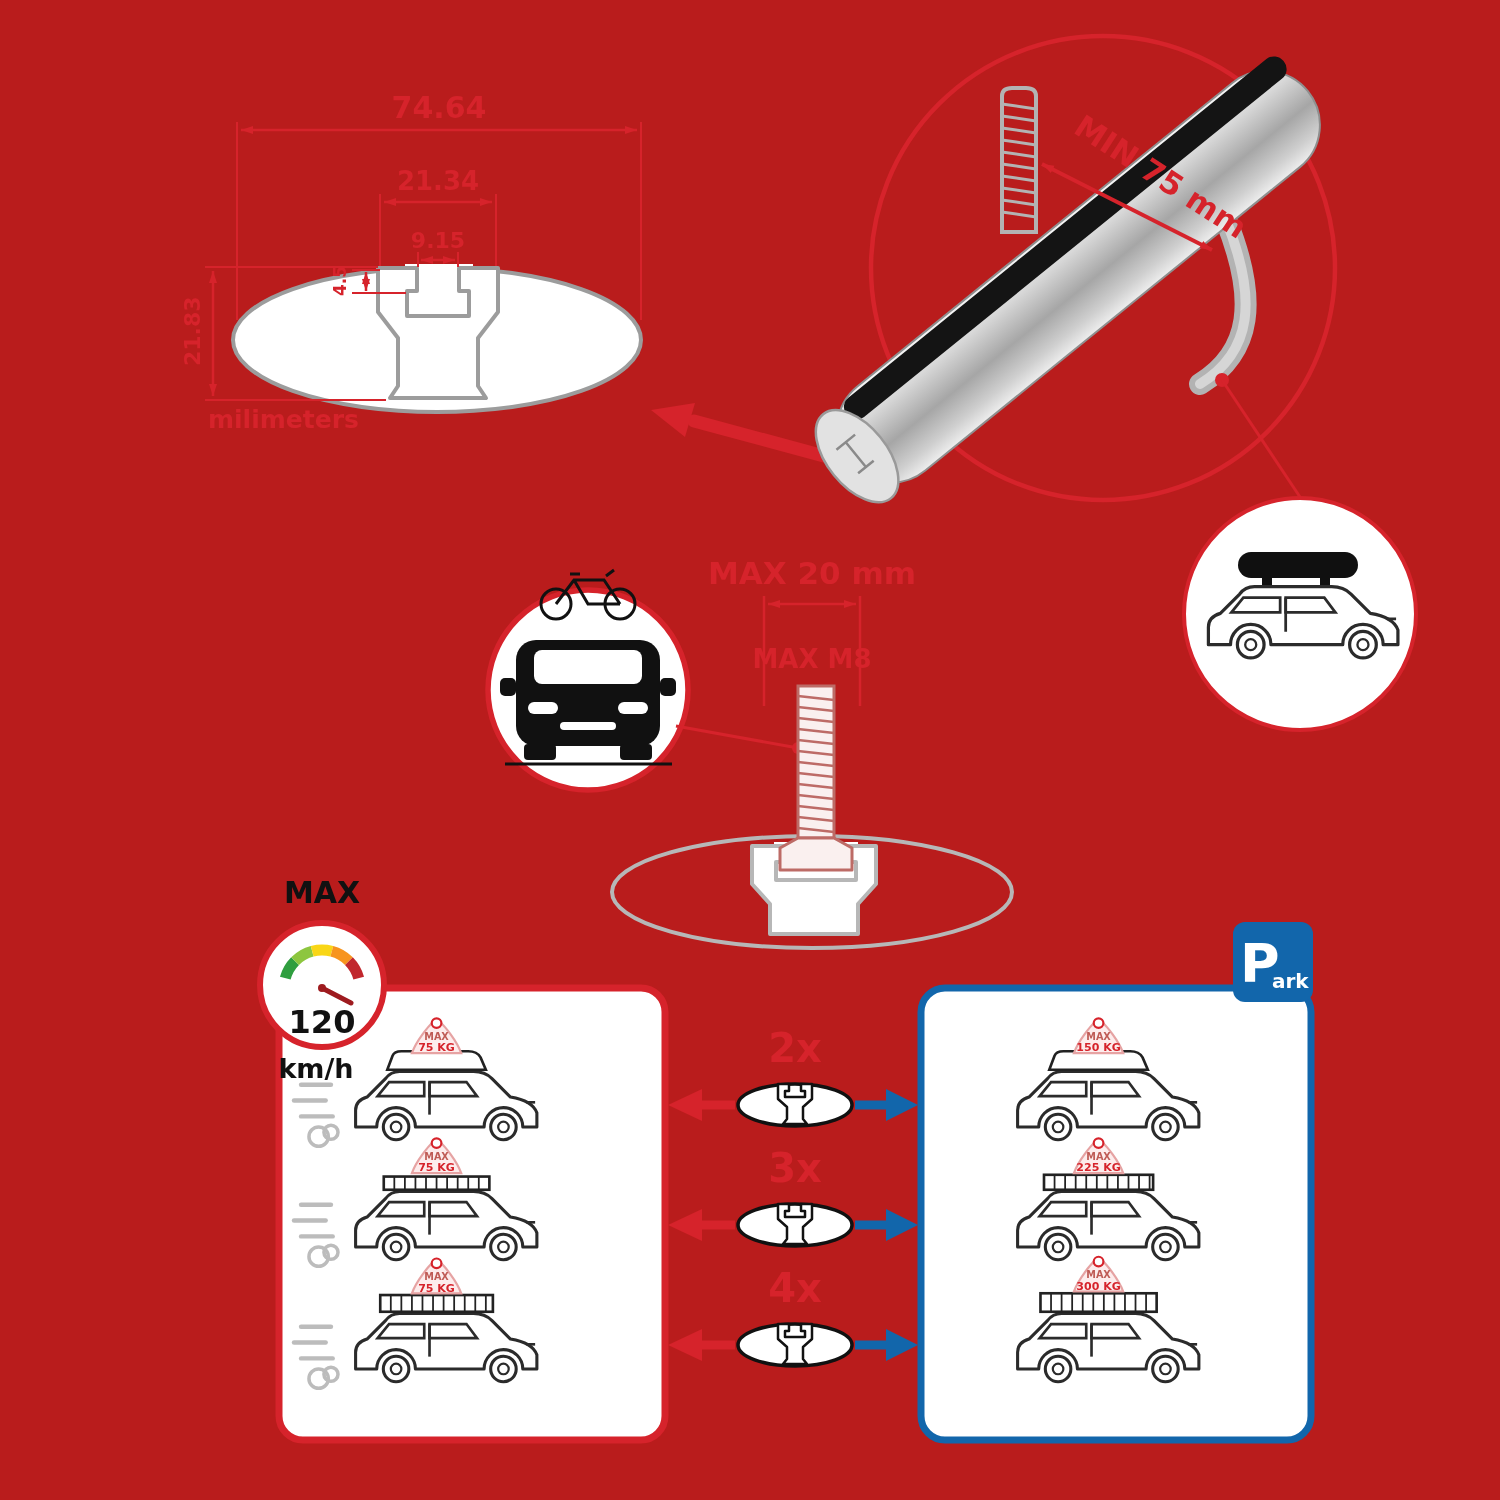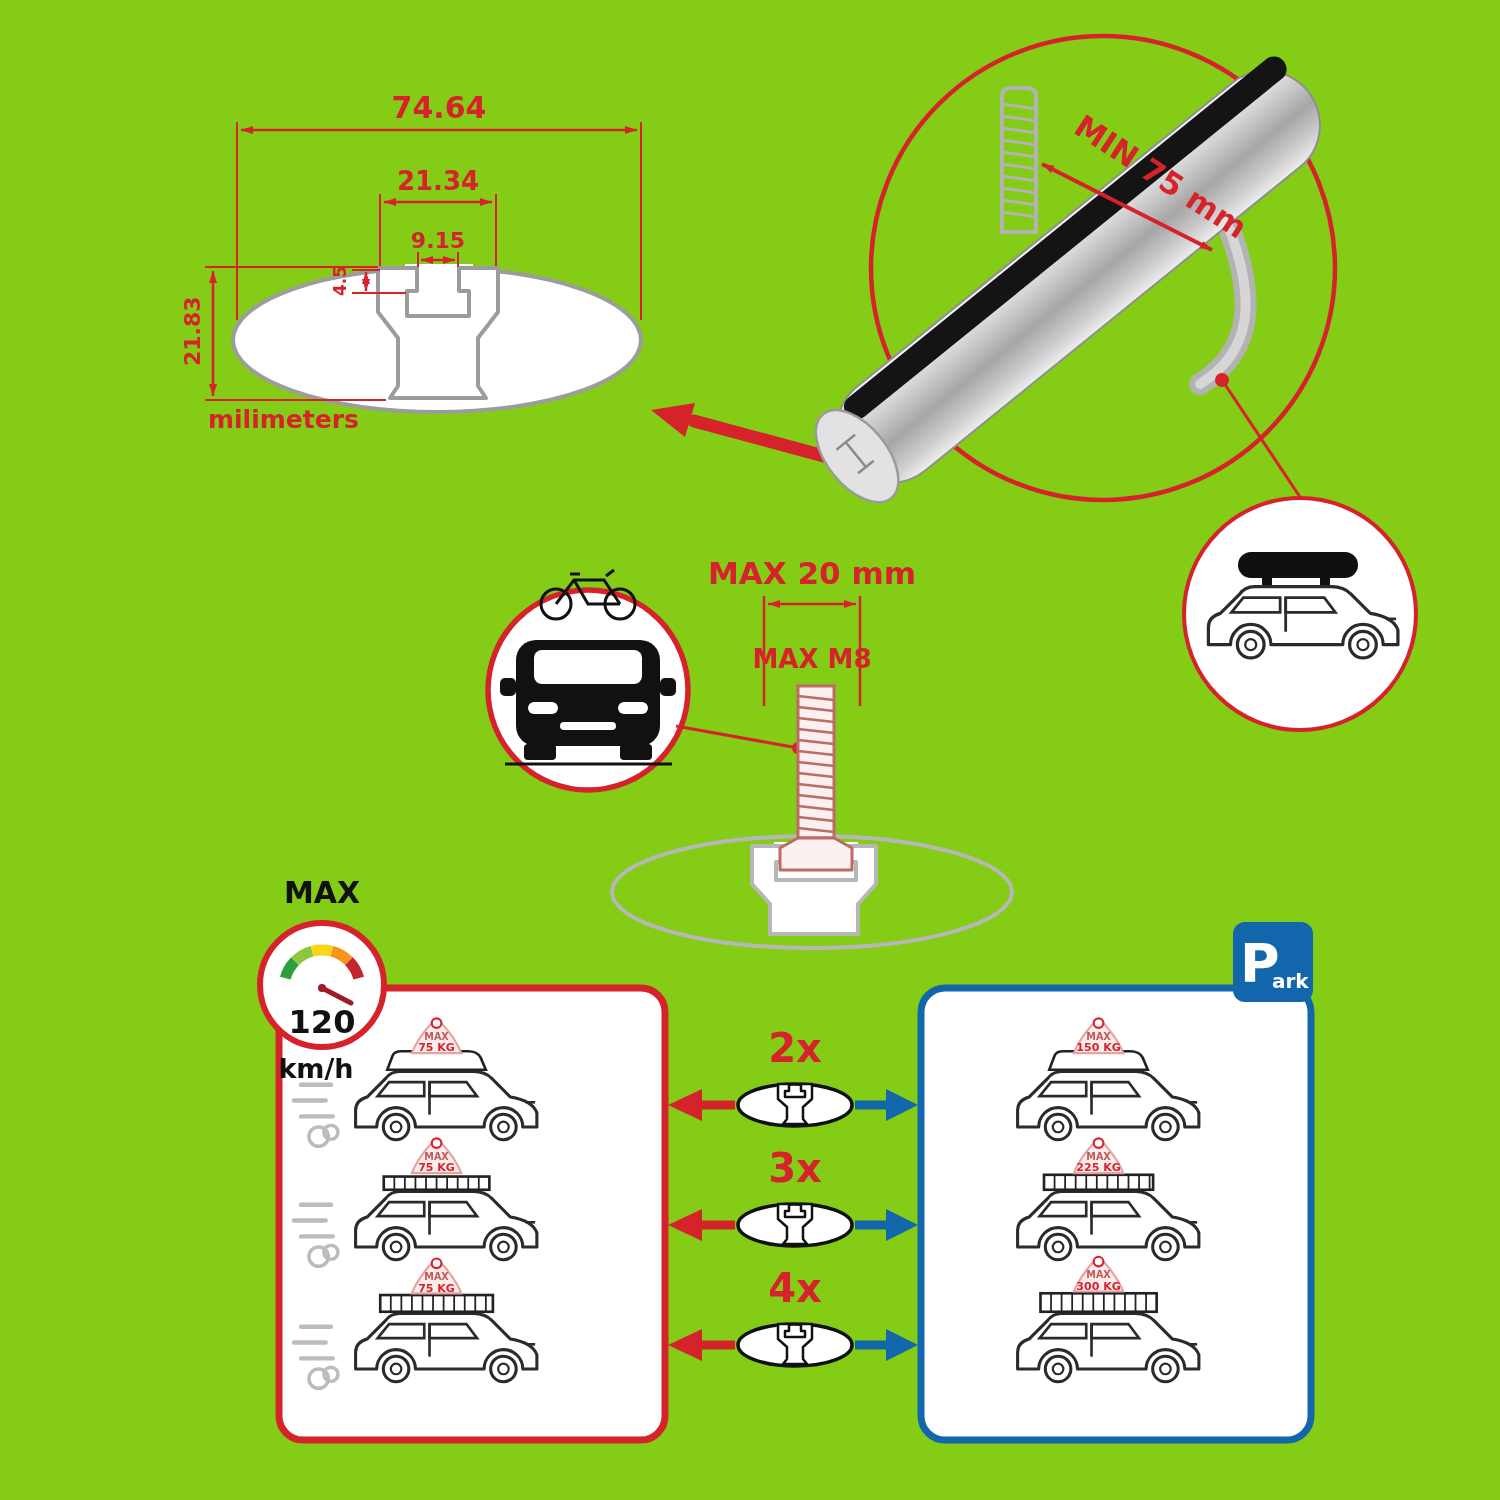--- a/index.html
+++ b/index.html
@@ -1,16 +1,16 @@
 <!DOCTYPE html>
 <html><head>
 <meta charset="utf-8">
 <style>
   html,body{margin:0;padding:0;background:#ffffff;}
-  .canvas{position:relative;width:1500px;height:1500px;background:#84cc16;overflow:hidden;}
+  .canvas{position:relative;width:1500px;height:1500px;background:#b91c1c;overflow:hidden;}
   svg{position:absolute;left:0;top:0;}
   svg text{font-family:"DejaVu Sans", sans-serif;}
   .dim{fill:#d6232b;font-weight:700;}
   .blk{fill:#111111;font-weight:700;}
   .wht{fill:#ffffff;font-weight:700;}
   .tagmax{fill:#bf5b55;font-weight:700;font-size:11px;}
   .tagval{fill:#d6232b;font-weight:700;font-size:12.5px;}
 </style>
 </head>
 <body>

